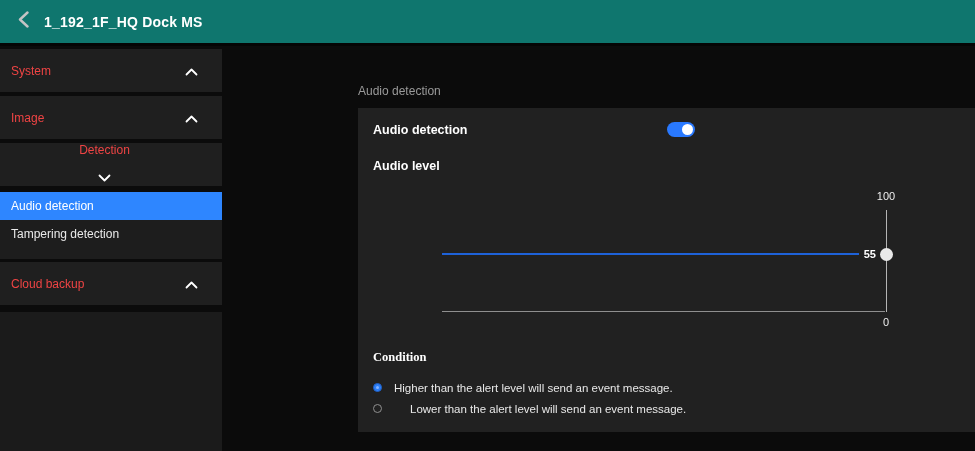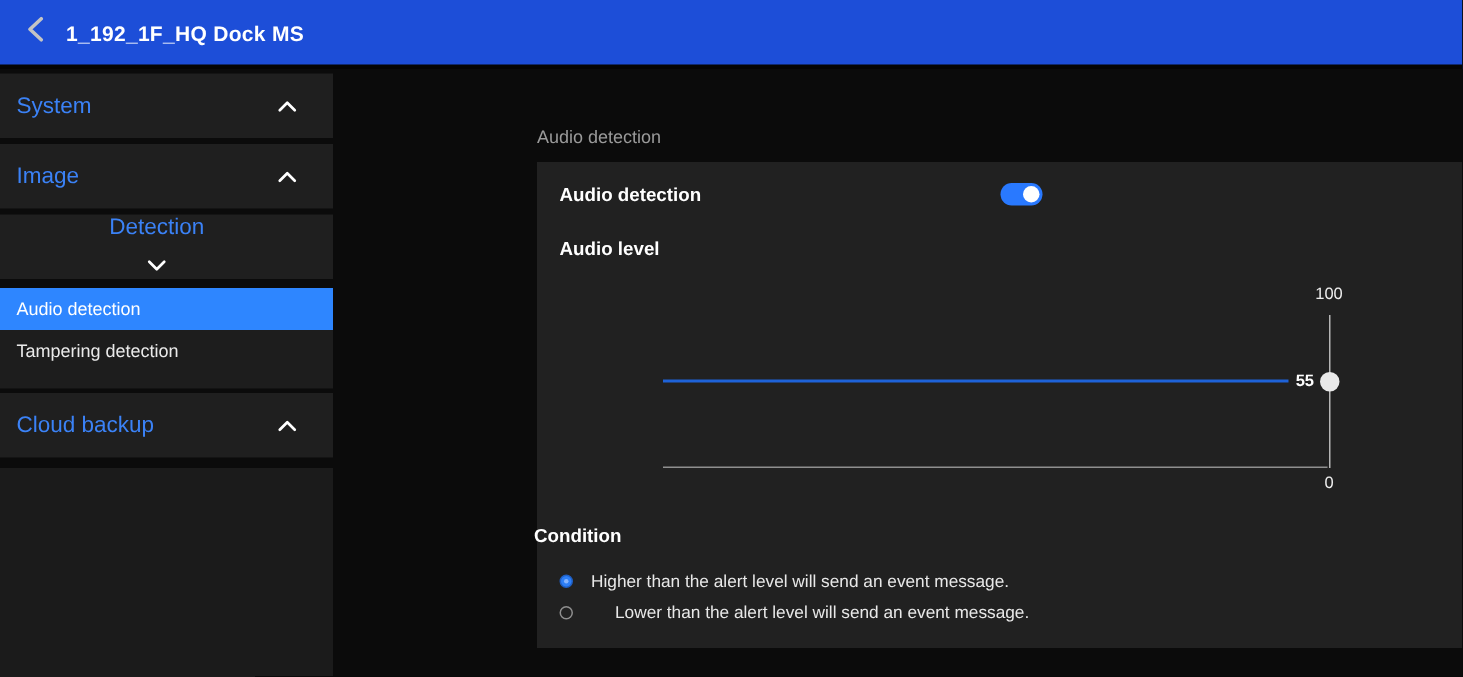--- a/index.html
+++ b/index.html
@@ -3,40 +3,40 @@
 <meta charset="utf-8">
 <style>
   * { margin:0; padding:0; box-sizing:border-box; }
   html,body { background:#0b0b0b; }
   body { font-family:"Liberation Sans", sans-serif; }
   .screen { position:relative; width:975px; height:451px; background:#0b0b0b; overflow:hidden; }
 
   
   .header {
     position:absolute; left:0; top:0; width:975px; height:46px;
-    background:#1d4ed8; border-bottom:3px solid #050505;
+    background:#0f766e; border-bottom:3px solid #050505;
     display:flex; align-items:center;
   }
   .back-btn {
     width:30px; height:46px; margin-left:8px;
     display:flex; align-items:center; justify-content:center; cursor:pointer;
   }
   .header-title { color:#ffffff; font-size:14px; font-weight:bold; margin-left:6px; letter-spacing:0.2px; }
 
   
   .sidebar {
     position:absolute; left:0; top:49px; width:222px; bottom:0;
     background:#0b0b0b; display:flex; flex-direction:column;
   }
   .side-item {
     height:43px; flex:0 0 43px; background:#1f1f1f; margin-bottom:4px;
     display:flex; align-items:center; justify-content:space-between;
     padding:0 24px 0 11px; cursor:pointer;
   }
-  .side-item .side-label { color:#3b82f6; font-size:15px; }
+  .side-item .side-label { color:#ef4444; font-size:12px; }
   .side-item.pre-sub { margin-bottom:6px;flex-direction:column; }
   .submenu {
     background:#1d1d1d; margin-bottom:3px; padding-bottom:11px;
   }
   .sub-item {
     height:28px; display:flex; align-items:center; padding-left:11px;
     color:#eaeaea; font-size:12px; cursor:pointer;
   }
   .sub-item.selected { background:#2e86ff; color:#ffffff; }
   .side-filler { flex:1 1 auto; background:#1b1b1b; margin-top:3px; }
@@ -183,21 +183,21 @@
   <div class="panel-label lbl-audio-level" style="left:373px;">Audio level</div>
 
   <div class="blue-line"></div>
   <div class="gray-line"></div>
   <div class="max-label">100</div>
   <div class="v-track"></div>
   <div class="handle"></div>
   <div class="value-label">55</div>
   <div class="min-label">0</div>
 
-  <div class="panel-label lbl-condition" style="left:356px;">Condition</div>
+  <div class="panel-label lbl-condition" style="left:373px;font-family:Liberation Serif, serif;">Condition</div>
 
   <div class="radio-row radio-row-1">
     <span class="radio on"></span>
     <span class="radio-text">Higher than the alert level will send an event message.</span>
   </div>
 
   <div class="radio-row radio-row-2">
     <span class="radio off"></span>
     <span class="radio-text">Lower than the alert level will send an event message.</span>
   </div>

